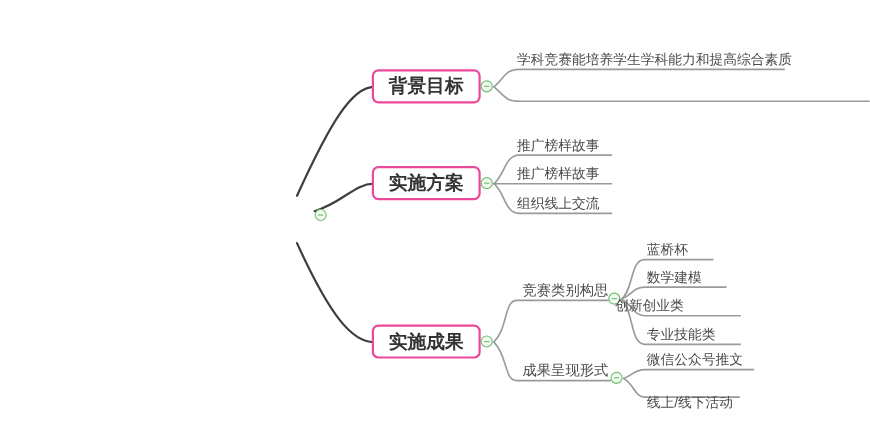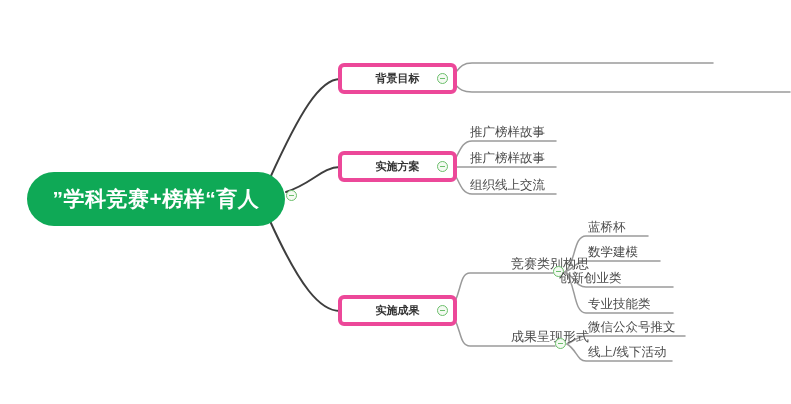--- a/index.html
+++ b/index.html
@@ -8,30 +8,30 @@
     font-family:"Liberation Sans","DejaVu Sans",sans-serif;
   }
   .canvas svg{position:absolute;left:0;top:0;pointer-events:none;}
   .root-pill{
     position:absolute;left:27px;top:172px;width:258px;height:54px;
     background:#0fa956;border-radius:27px;color:#fff;font-weight:bold;
     font-size:21px;display:flex;align-items:center;justify-content:center;
     white-space:nowrap;letter-spacing:.5px;cursor:pointer;
   }
   .branch-box{
-    position:absolute;width:119px;height:31px;background:#fff;
-    border:4px solid #ec4899;border-radius:6px;box-sizing:border-box;
+    position:absolute;width:99px;height:31px;background:#fff;
+    border:2px solid #ec4899;border-radius:6px;box-sizing:border-box;
     display:flex;align-items:center;justify-content:center;
-    font-size:11px;font-weight:bold;color:#333;white-space:nowrap;cursor:pointer;
+    font-size:17px;font-weight:bold;color:#333;white-space:nowrap;cursor:pointer;
   }
   .leaf{
     position:absolute;font-size:12.5px;color:#4a4a4a;white-space:nowrap;
     line-height:14px;cursor:pointer;
   }
-  .leaf.mid{font-size:13px;margin-left:36px;}
+  .leaf.mid{font-size:13px;}
   .minus{
     position:absolute;width:11px;height:11px;border-radius:50%;
     background:#f4faf2;border:1.5px solid #6cbf6c;box-sizing:border-box;
     cursor:pointer;
   }
   .minus::after{
     content:"";position:absolute;left:2px;right:2px;top:50%;
     margin-top:-0.75px;height:1.5px;background:#6cbf6c;
   }
 </style>
@@ -58,44 +58,44 @@
       <path d="M 449,311 C 462,324 458,346 470,346 L 555,346"></path>
       <path d="M 565,272 C 576,263 573,236 586,236 L 648,236"></path>
       <path d="M 565,272 C 575,268 576,261 586,261 L 660,261"></path>
       <path d="M 565,272 C 575,277 576,287 586,287 L 673,287"></path>
       <path d="M 565,272 C 576,282 573,313 586,313 L 673,313"></path>
       <path d="M 567,344 C 577,340 577,336 586,336 L 685,336"></path>
       <path d="M 567,344 C 577,350 577,361 586,361 L 672,361"></path>
     </g>
   </svg>
 
-  <div class="root-pill">”学科竞赛+榜样“育人</div>
   <div class="minus" style="left:286px;top:190px"></div>
 
   <div class="branch-box" style="left:338px;top:63px">背景目标</div>
   <div class="minus" style="left:437px;top:73px"></div>
 
   <div class="branch-box" style="left:338px;top:151px">实施方案</div>
   <div class="minus" style="left:437px;top:161px"></div>
 
   <div class="branch-box" style="left:338px;top:295px">实施成果</div>
   <div class="minus" style="left:437px;top:305px"></div>
 
+  <div class="leaf" style="left:470px;top:47px">学科竞赛能培养学生学科能力和提高综合素质</div>
 
   <div class="leaf" style="left:470px;top:125px">推广榜样故事</div>
   <div class="leaf" style="left:470px;top:151px">推广榜样故事</div>
   <div class="leaf" style="left:470px;top:178px">组织线上交流</div>
 
   <div class="leaf mid" style="left:475px;top:257px">竞赛类别构思</div>
   <div class="minus" style="left:553px;top:266px"></div>
 
   <div class="leaf mid" style="left:475px;top:330px">成果呈现形式</div>
   <div class="minus" style="left:555px;top:338px"></div>
 
   <div class="leaf" style="left:588px;top:220px">蓝桥杯</div>
   <div class="leaf" style="left:588px;top:245px">数学建模</div>
   <div class="leaf" style="left:559px;top:271px">创新创业类</div>
   <div class="leaf" style="left:588px;top:297px">专业技能类</div>
 
   <div class="leaf" style="left:588px;top:320px">微信公众号推文</div>
-  <div class="leaf" style="left:588px;top:345px">线上/线下活动</div>
+  <div class="leaf" style="left:588px;top:359px">线上/线下活动</div>
 
 </div>
 
 </body></html>

